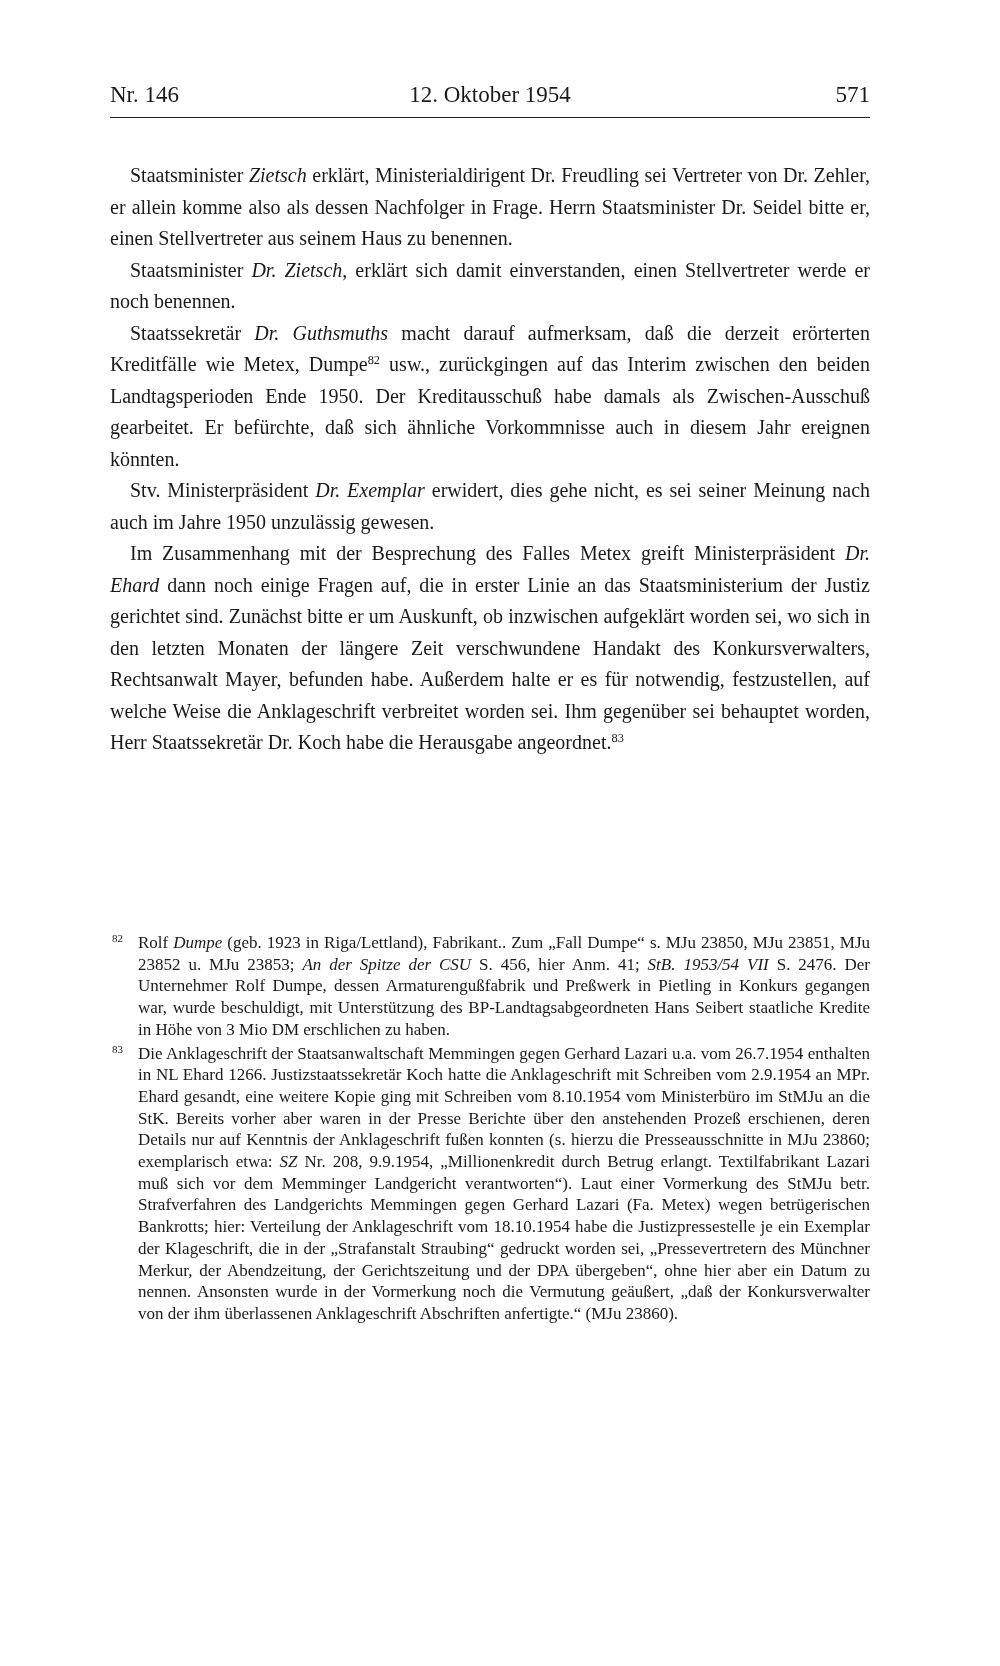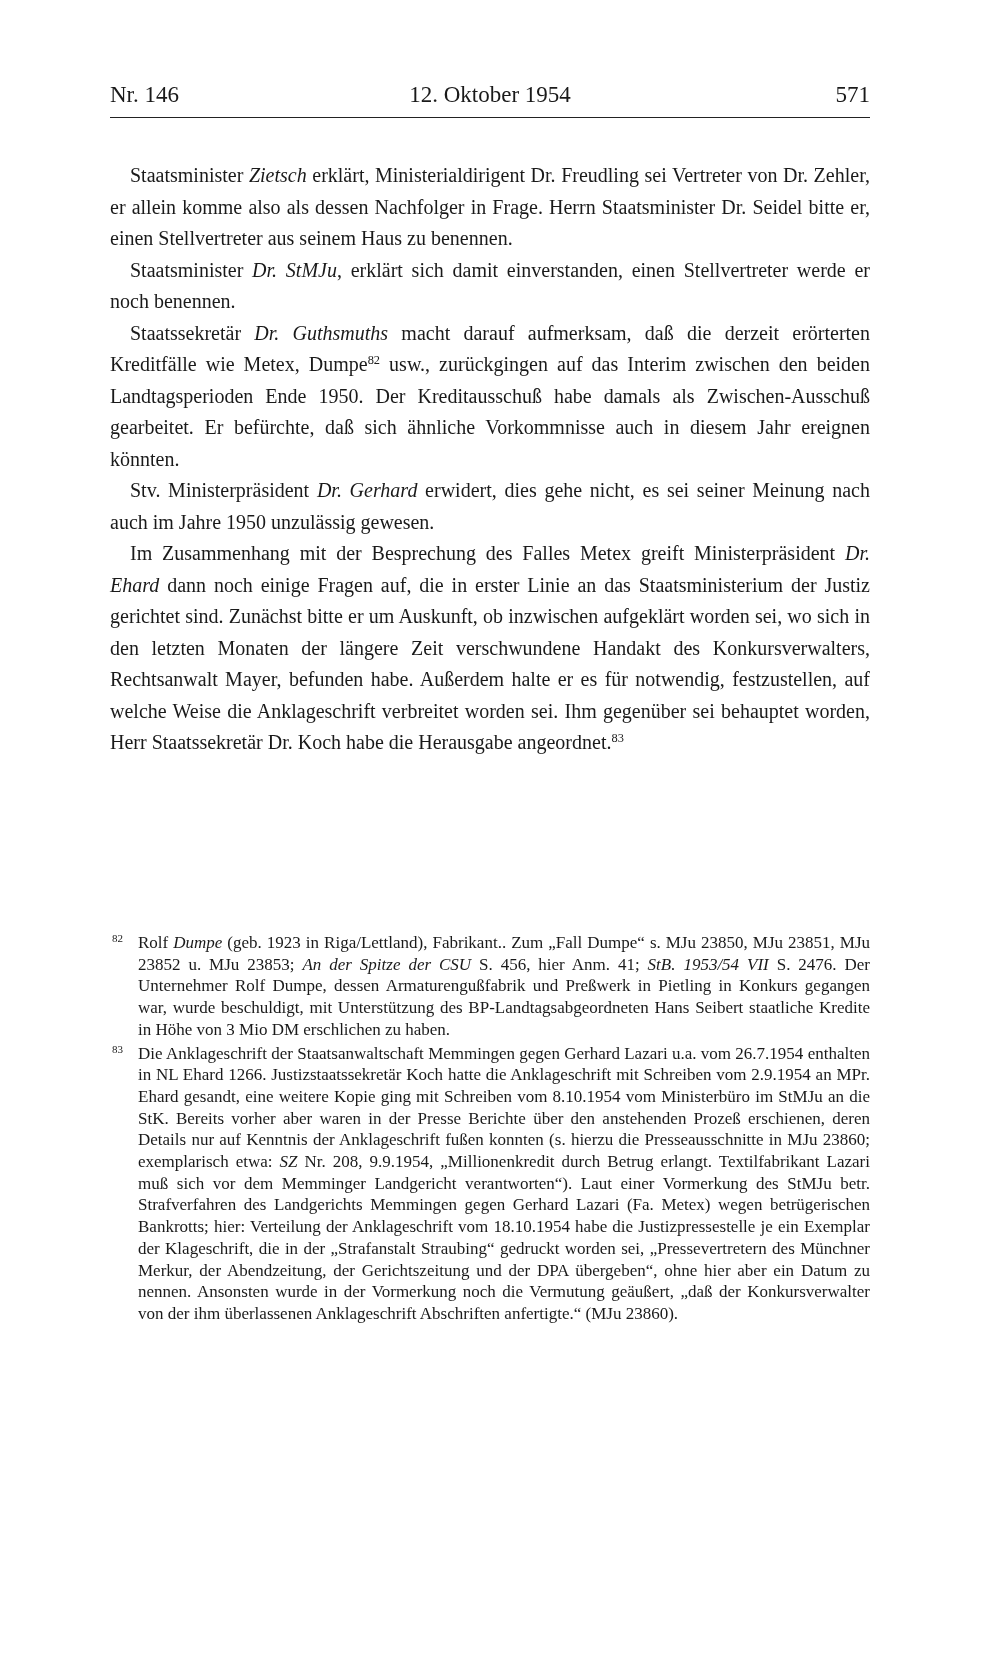--- a/index.html
+++ b/index.html
@@ -41,22 +41,22 @@
 
 <div class="header">
   <span class="left">Nr. 146</span>
   <span class="center">12. Oktober 1954</span>
   <span class="right">571</span>
 </div>
 <div class="rule"></div>
 
 <div class="body-text" id="body-text">
     <p lang="de"><span>Staatsminister </span><i>Zietsch</i><span> erklärt, Ministerialdirigent Dr. Freudling sei Vertreter von Dr. Zehler, er allein komme also als dessen Nachfolger in Frage. Herrn Staatsminister Dr. Seidel bitte er, einen Stellvertreter aus seinem Haus zu benennen.</span></p>
-    <p lang="de"><span>Staatsminister </span><i>Dr. StMJu</i><span>, erklärt sich damit einverstanden, einen Stellvertreter werde er noch benennen.</span></p>
+    <p lang="de"><span>Staatsminister </span><i>Dr. Zietsch</i><span>, erklärt sich damit einverstanden, einen Stellvertreter werde er noch benennen.</span></p>
     <p lang="de"><span>Staatssekretär </span><i>Dr. Guthsmuths</i><span> macht darauf aufmerksam, daß die derzeit erör­terten Kreditfälle wie Metex, Dumpe</span><sup>82</sup><span> usw., zurückgingen auf das Interim zwischen den beiden Landtagsperioden Ende 1950. Der Kreditausschuß habe damals als Zwischen-Ausschuß gearbeitet. Er befürchte, daß sich ähnliche Vorkommnisse auch in diesem Jahr ereignen könnten.</span></p>
-    <p lang="de"><span>Stv. Ministerpräsident </span><i>Dr. Gerhard</i><span> erwidert, dies gehe nicht, es sei seiner Meinung nach auch im Jahre 1950 unzulässig gewesen.</span></p>
+    <p lang="de"><span>Stv. Ministerpräsident </span><i>Dr. Exemplar</i><span> erwidert, dies gehe nicht, es sei seiner Meinung nach auch im Jahre 1950 unzulässig gewesen.</span></p>
     <p lang="de"><span>Im Zusammenhang mit der Besprechung des Falles Metex greift Minister­präsident </span><i>Dr. Ehard</i><span> dann noch einige Fragen auf, die in erster Linie an das Staatsministerium der Justiz gerichtet sind. Zunächst bitte er um Auskunft, ob inzwischen aufgeklärt worden sei, wo sich in den letzten Monaten der längere Zeit verschwundene Handakt des Konkursverwalters, Rechtsanwalt Mayer, befunden habe. Außerdem halte er es für notwendig, festzustellen, auf welche Weise die Anklageschrift verbreitet worden sei. Ihm gegenüber sei behauptet worden, Herr Staatssekretär Dr. Koch habe die Herausgabe angeordnet.</span><sup>83</sup></p>
   </div>
 
 <div class="footnotes" id="footnotes">
     <div class="fn"><span class="num">82</span><span>Rolf </span><i>Dumpe</i><span> (geb. 1923 in Riga/Lettland), Fabrikant.. Zum „Fall Dumpe“ s. MJu 23850, MJu 23851, MJu 23852 u. MJu 23853; </span><i>An der Spitze der CSU</i><span> S. 456, hier Anm. 41; </span><i>StB. 1953/54 VII</i><span> S. 2476. Der Unternehmer Rolf Dumpe, dessen Armaturengußfabrik und Preß­werk in Pietling in Konkurs gegangen war, wurde beschuldigt, mit Unterstützung des BP-Landtagsabgeordneten Hans Seibert staatliche Kredite in Höhe von 3 Mio DM erschlichen zu haben.</span></div>
     <div class="fn"><span class="num">83</span><span>Die Anklageschrift der Staatsanwaltschaft Memmingen gegen Gerhard Lazari u.a. vom 26.7.1954 enthalten in NL Ehard 1266. Justizstaatssekretär Koch hatte die Anklageschrift mit Schreiben vom 2.9.1954 an MPr. Ehard gesandt, eine weitere Kopie ging mit Schreiben vom 8.10.1954 vom Ministerbüro im StMJu an die StK. Bereits vorher aber waren in der Presse Berichte über den anstehenden Prozeß erschienen, deren Details nur auf Kenntnis der Ankla­geschrift fußen konnten (s. hierzu die Presseausschnitte in MJu 23860; exemplarisch etwa: </span><i>SZ</i><span> Nr. 208, 9.9.1954, „Millionenkredit durch Betrug erlangt. Textilfabrikant Lazari muß sich vor dem Memminger Landgericht verantworten“). Laut einer Vormerkung des StMJu betr. Strafverfahren des Landgerichts Memmingen gegen Gerhard Lazari (Fa. Metex) wegen betrü­gerischen Bankrotts; hier: Verteilung der Anklageschrift vom 18.10.1954 habe die Justizpres­sestelle je ein Exemplar der Klageschrift, die in der „Strafanstalt Straubing“ gedruckt worden sei, „Pressevertretern des Münchner Merkur, der Abendzeitung, der Gerichtszeitung und der DPA übergeben“, ohne hier aber ein Datum zu nennen. Ansonsten wurde in der Vormerkung noch die Vermutung geäußert, „daß der Konkursverwalter von der ihm überlassenen Ankla­geschrift Abschriften anfertigte.“ (MJu 23860).</span></div>
   </div>
 
 </body></html>

